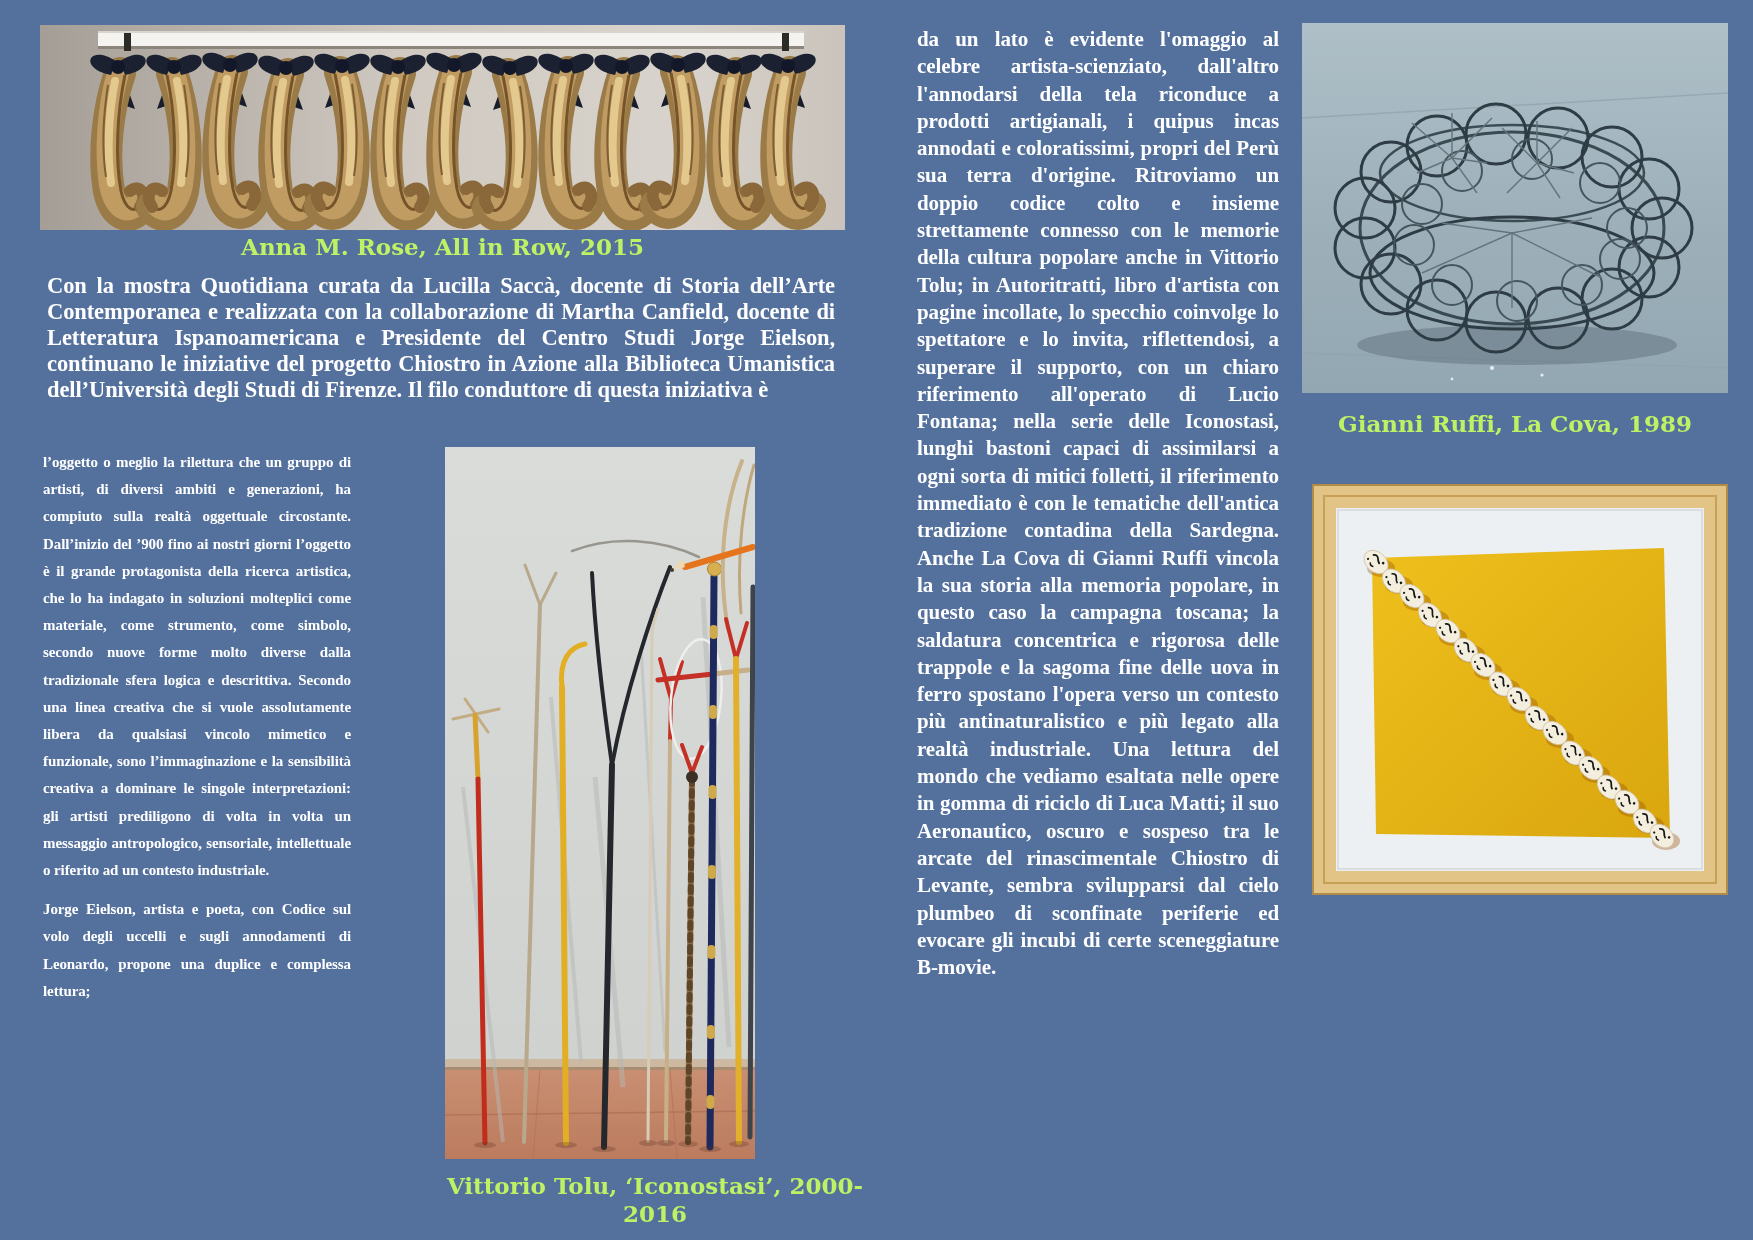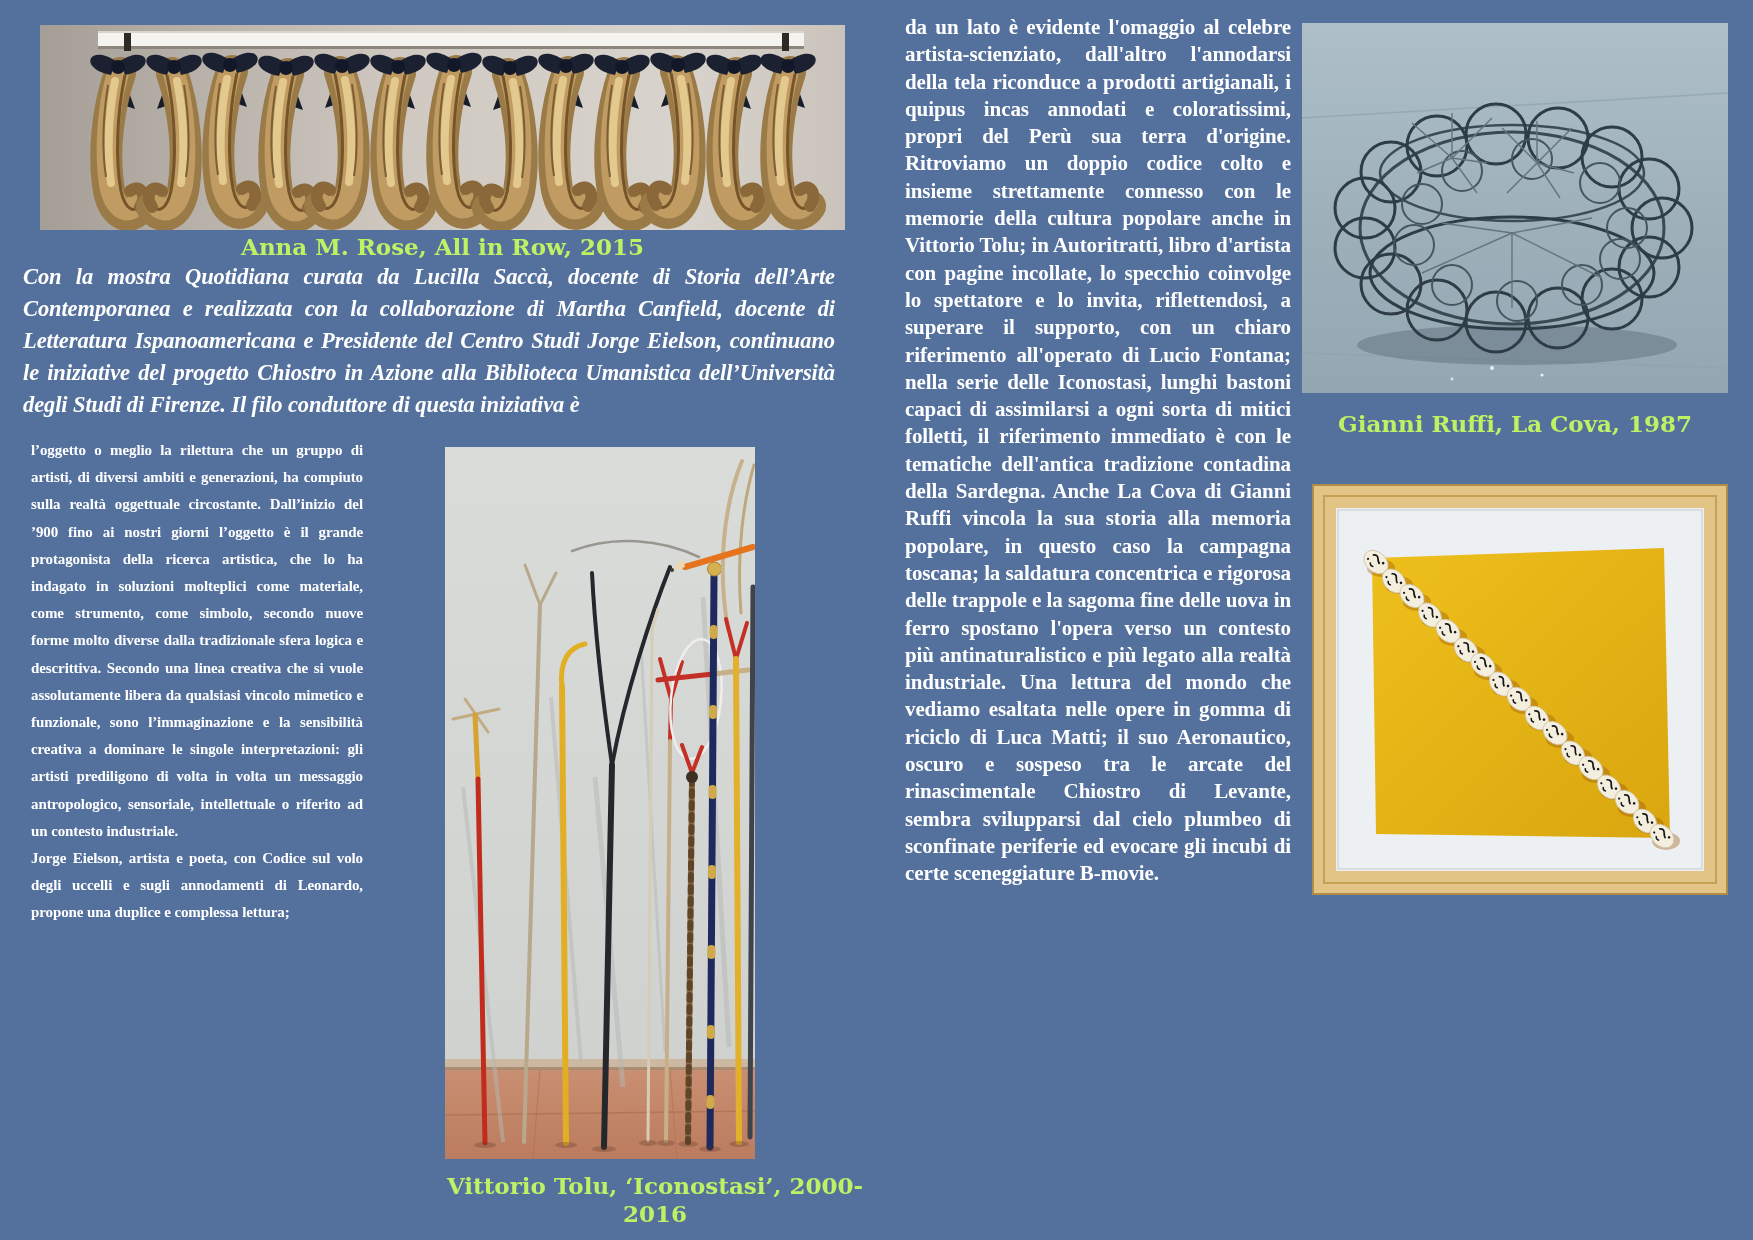--- a/index.html
+++ b/index.html
@@ -20,22 +20,22 @@
     text-align:center;
     line-height:1.2;
   }
   .bodytext{
     position:absolute;
     color:#ffffff;
     font-weight:bold;
     text-align:justify;
     letter-spacing:-0.1px;
   }
-  .bodytext p{margin:0;}
-  .intro{left:23px;top:261px;width:812px;font-size:22.5px;line-height:32px;font-style:italic;}
+  .bodytext p{margin:12px;}
+  .intro{left:35px;top:261px;width:812px;font-size:22.5px;line-height:26px;}
   .leftcol{left:31px;top:437px;width:332px;font-size:15px;line-height:27.2px;}
   .midcol{left:905px;top:14px;width:386px;font-size:21px;line-height:27.3px;}
   .cap-anna{left:40px;top:233px;width:805px;font-size:23px;}
   .cap-tolu{left:420px;top:1172px;width:470px;font-size:23px;}
   .cap-ruffi{left:1302px;top:410px;width:426px;font-size:23px;}
   .cap-eielson{left:1305px;top:914px;width:398px;font-size:23px;line-height:28px;}
   .ph-wigs{left:40px;top:25px;width:805px;height:205px;}
   .ph-sticks{left:445px;top:447px;width:310px;height:712px;}
   .ph-nest{left:1302px;top:23px;width:426px;height:370px;}
   .ph-codice{left:1312px;top:484px;width:416px;height:411px;}
@@ -255,21 +255,21 @@
           <line x1="210" y1="210" x2="210" y2="285"></line>
             <line x1="210" y1="210" x2="140" y2="200"></line>
           <line x1="210" y1="210" x2="290" y2="195"></line>
         </g>
       </g>
       <circle cx="190" cy="345" r="2" fill="#e8eef0"></circle>
         <circle cx="240" cy="352" r="1.6" fill="#e8eef0"></circle>
       <circle cx="150" cy="356" r="1.4" fill="#dfe7ea"></circle>
     </svg>
   </div>
-  <div class="caption cap-ruffi">Gianni Ruffi, La Cova, 1987</div>
+  <div class="caption cap-ruffi">Gianni Ruffi, La Cova, 1989</div>
 
   <div class="photo ph-codice">
     <svg width="416" height="411" viewBox="0 0 416 411" xmlns="http://www.w3.org/2000/svg">
       <defs>
         <linearGradient id="yellowg" x1="0" y1="0" x2="1" y2="1">
           <stop offset="0" stop-color="#eec01c"></stop>
           <stop offset="1" stop-color="#d9a60f"></stop>
         </linearGradient>
         <g id="bead">
           <ellipse rx="13.5" ry="10" fill="#f3eedd" stroke="#cfc3a6" stroke-width="0.8"></ellipse>

